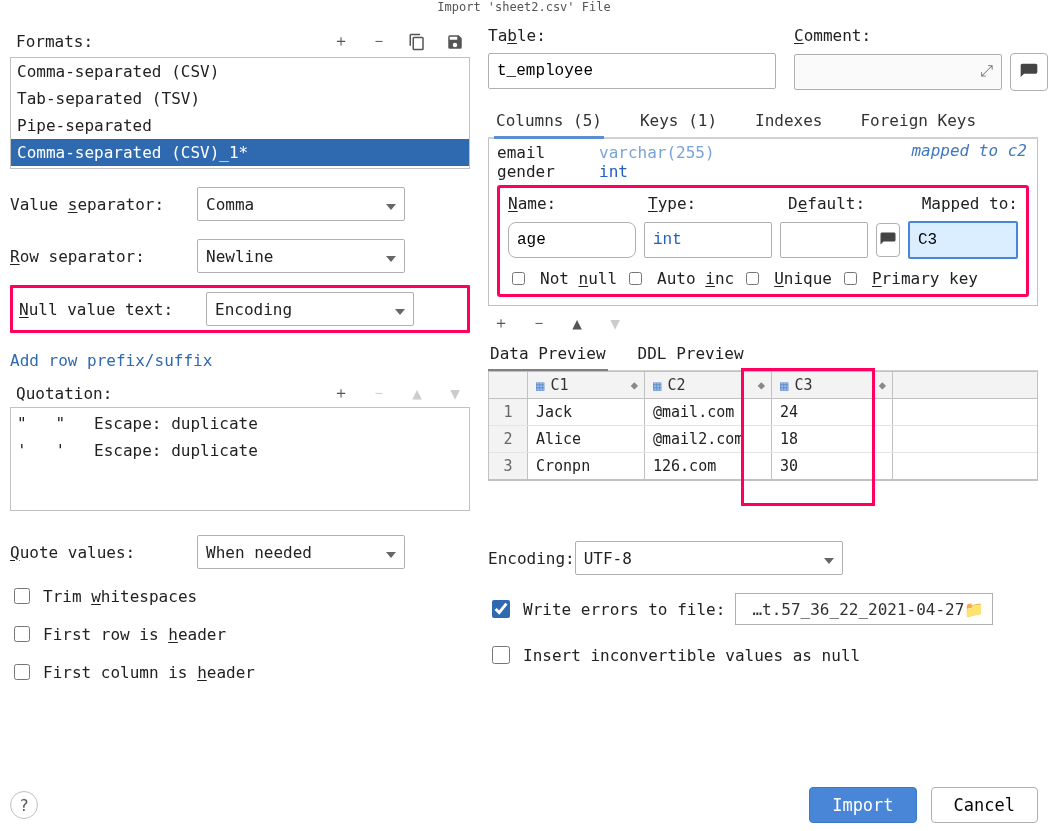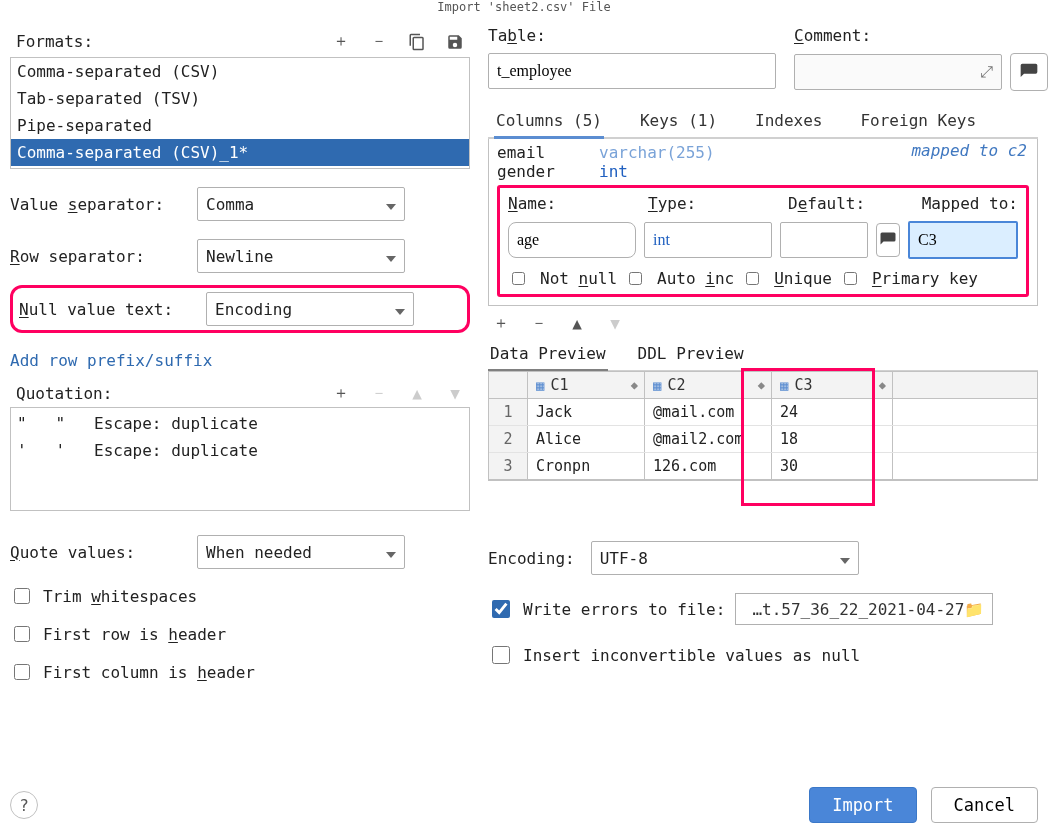--- a/index.html
+++ b/index.html
@@ -30,33 +30,33 @@
   .fmt-item.sel{background:#2f6ab0;color:#fff}
 
   .row{display:flex;align-items:center;gap:12px;margin-top:18px}
   .row .lbl{width:175px}
   .under{text-decoration:underline;text-underline-offset:2px}
   .combo{flex:1;border:1px solid var(--bd2);height:32px;border-radius:2px;display:flex;align-items:center;justify-content:space-between;padding:0 8px;background:#fff;min-width:0}
   .combo .txt{white-space:nowrap;overflow:hidden;text-overflow:ellipsis}
   .combo .car{color:#666}
   .combo.small{width:190px;flex:none}
 
-  .hl-box{border:3px solid var(--hl);border-radius:12px;padding:4px 6px}
+  .hl-box{border:3px solid var(--hl);border-radius:1px;padding:4px 6px}
   .link{color:var(--link);cursor:pointer}
   .quot-hdr{display:flex;align-items:center;justify-content:space-between;padding:4px 6px}
   .quot-box{border:1px solid var(--bd);height:90px;padding:6px 6px;font-size:16px}
   .quot-row{white-space:pre}
 
   .chk{display:flex;align-items:center;gap:10px;margin-top:16px}
   .chk input{width:16px;height:16px}
 
   
   .rtop{display:flex;gap:18px}
   .rtop .fld{display:flex;flex-direction:column;gap:8px}
-  .txtin{border:1px solid var(--bd2);height:34px;padding:0 8px;font-family:Liberation Serif, serif;font-size:16px;border-radius:2px;background:#fff}
+  .txtin{border:1px solid var(--bd2);height:34px;padding:0 8px;font-family:Liberation Mono, monospace;font-size:16px;border-radius:2px;background:#fff}
   .table-in{width:270px}
   .comment-in{width:190px;background:#fafafa;color:#888;text-align:right}
   .sqbtn{width:36px;height:36px;border:1px solid var(--bd2);border-radius:4px;background:#fff;display:inline-flex;align-items:center;justify-content:center;cursor:pointer;color:#444}
   .tabs{margin-top:14px;display:flex;gap:34px;border-bottom:2px solid #d0d0d0;padding:0 6px}
   .tab{padding:6px 2px;cursor:pointer;color:#333}
   .tab.act{border-bottom:3px solid #5b8dd1;margin-bottom:-2px}
   .schema{border:1px solid var(--bd);border-top:none;padding:4px 8px 8px;font-size:16px;position:relative}
   .schema .ghost{color:#4078c0;font-style:italic;position:absolute;right:10px;top:2px}
   .schema-row{display:flex;align-items:center;gap:22px}
   .schema-row .name{width:80px;color:#222}
@@ -80,21 +80,21 @@
   .gh{font-weight:normal;color:#333;position:relative}
   .gh .sort{position:absolute;right:6px;color:#888;font-size:12px}
   .gh .tblico{color:#5b8dd1;font-size:14px}
   .gc{white-space:nowrap;overflow:hidden;text-overflow:ellipsis}
   .gidx{width:22px;justify-content:center;background:#f3f3f3;color:#666}
   .c1{width:100px}
   .c2{width:110px}
   .c3{width:104px}
   .hl-col{border:3px solid var(--hl);position:absolute;pointer-events:none}
 
-  .encrow{display:flex;align-items:center;gap:16px;margin-top:60px}
+  .encrow{display:flex;align-items:center;gap:0;margin-top:60px}
   .wrow{display:flex;align-items:center;gap:10px;margin-top:18px}
   .wrow input[type=checkbox]{width:18px;height:18px}
   .wr-file{border:1px solid var(--bd2);height:30px;padding:0 8px;width:240px;background:#fff;display:flex;align-items:center;justify-content:space-between;color:#333}
 
   .footer{position:absolute;bottom:8px;left:10px;right:10px;display:flex;align-items:center;justify-content:space-between}
   .help{width:26px;height:26px;border:1px solid var(--bd);border-radius:50%;display:flex;align-items:center;justify-content:center;color:#555;cursor:pointer}
   .btns{display:flex;gap:14px}
   .btn{height:36px;padding:0 22px;border-radius:4px;border:1px solid var(--bd2);background:#fff;cursor:pointer;font-family:inherit;font-size:17px}
   .btn.primary{background:var(--btn);color:#fff;border-color:#3b78c8}
 

